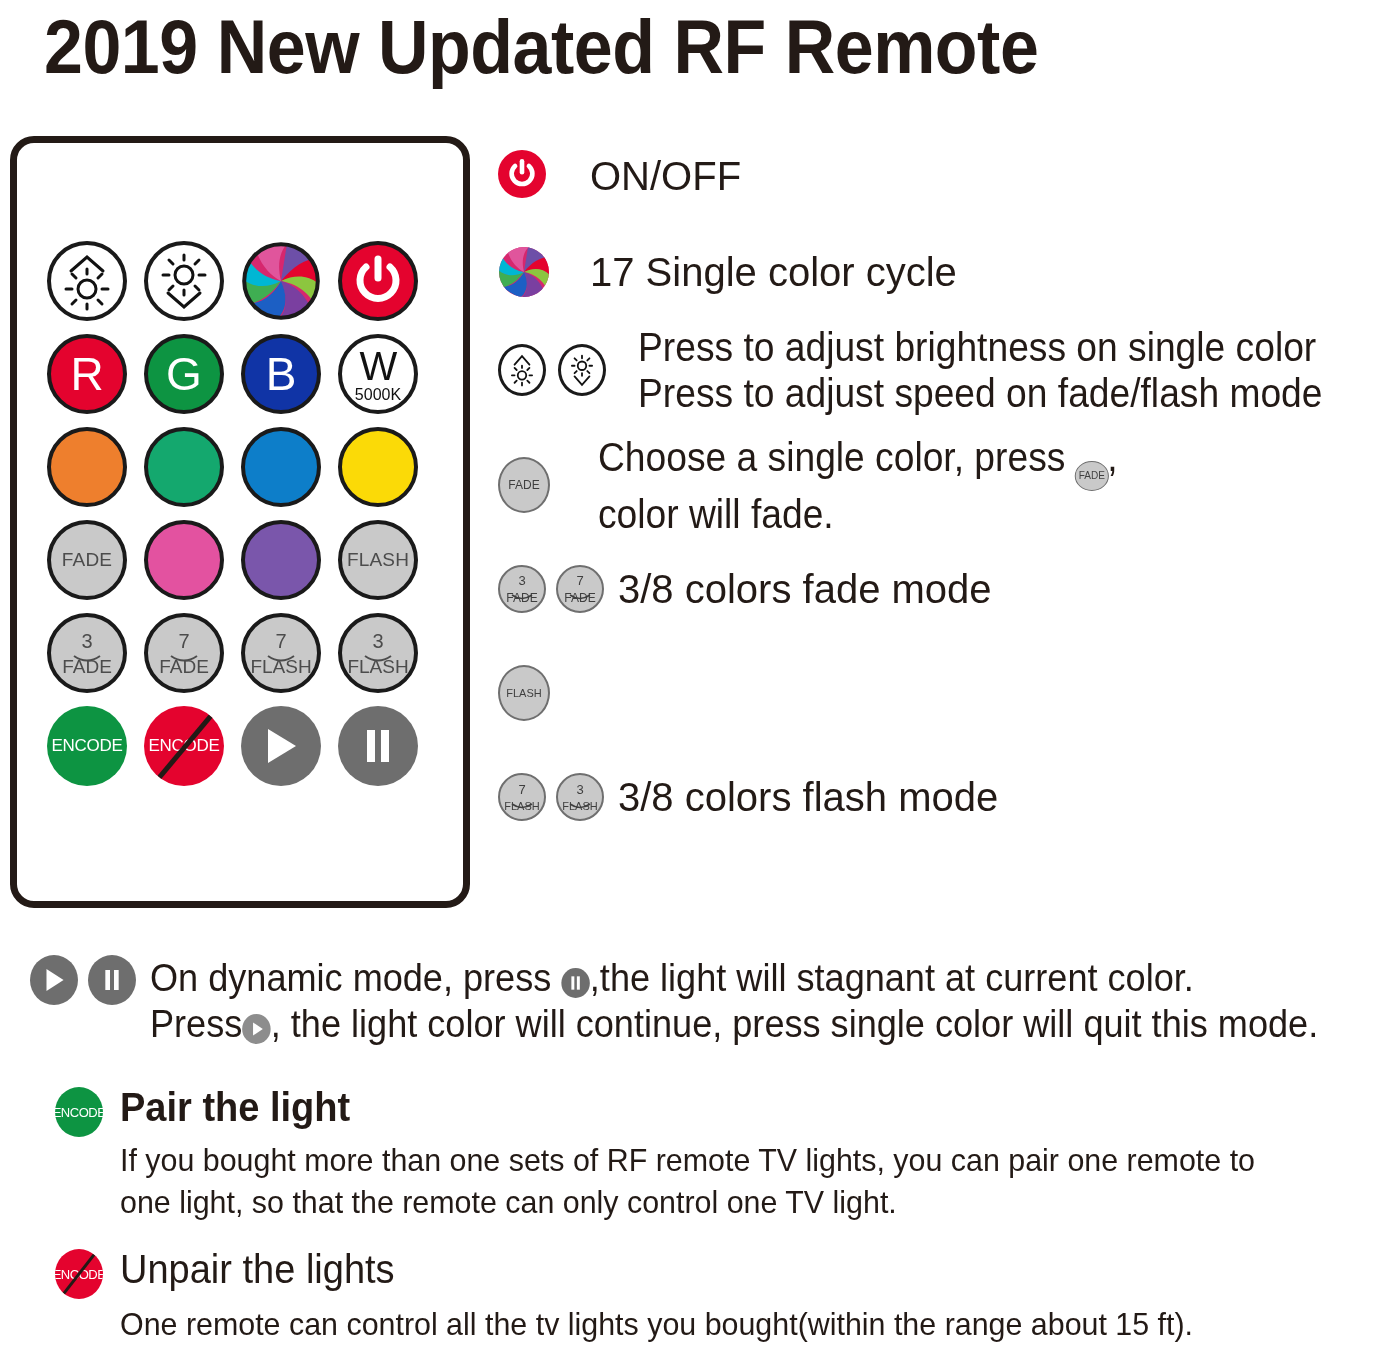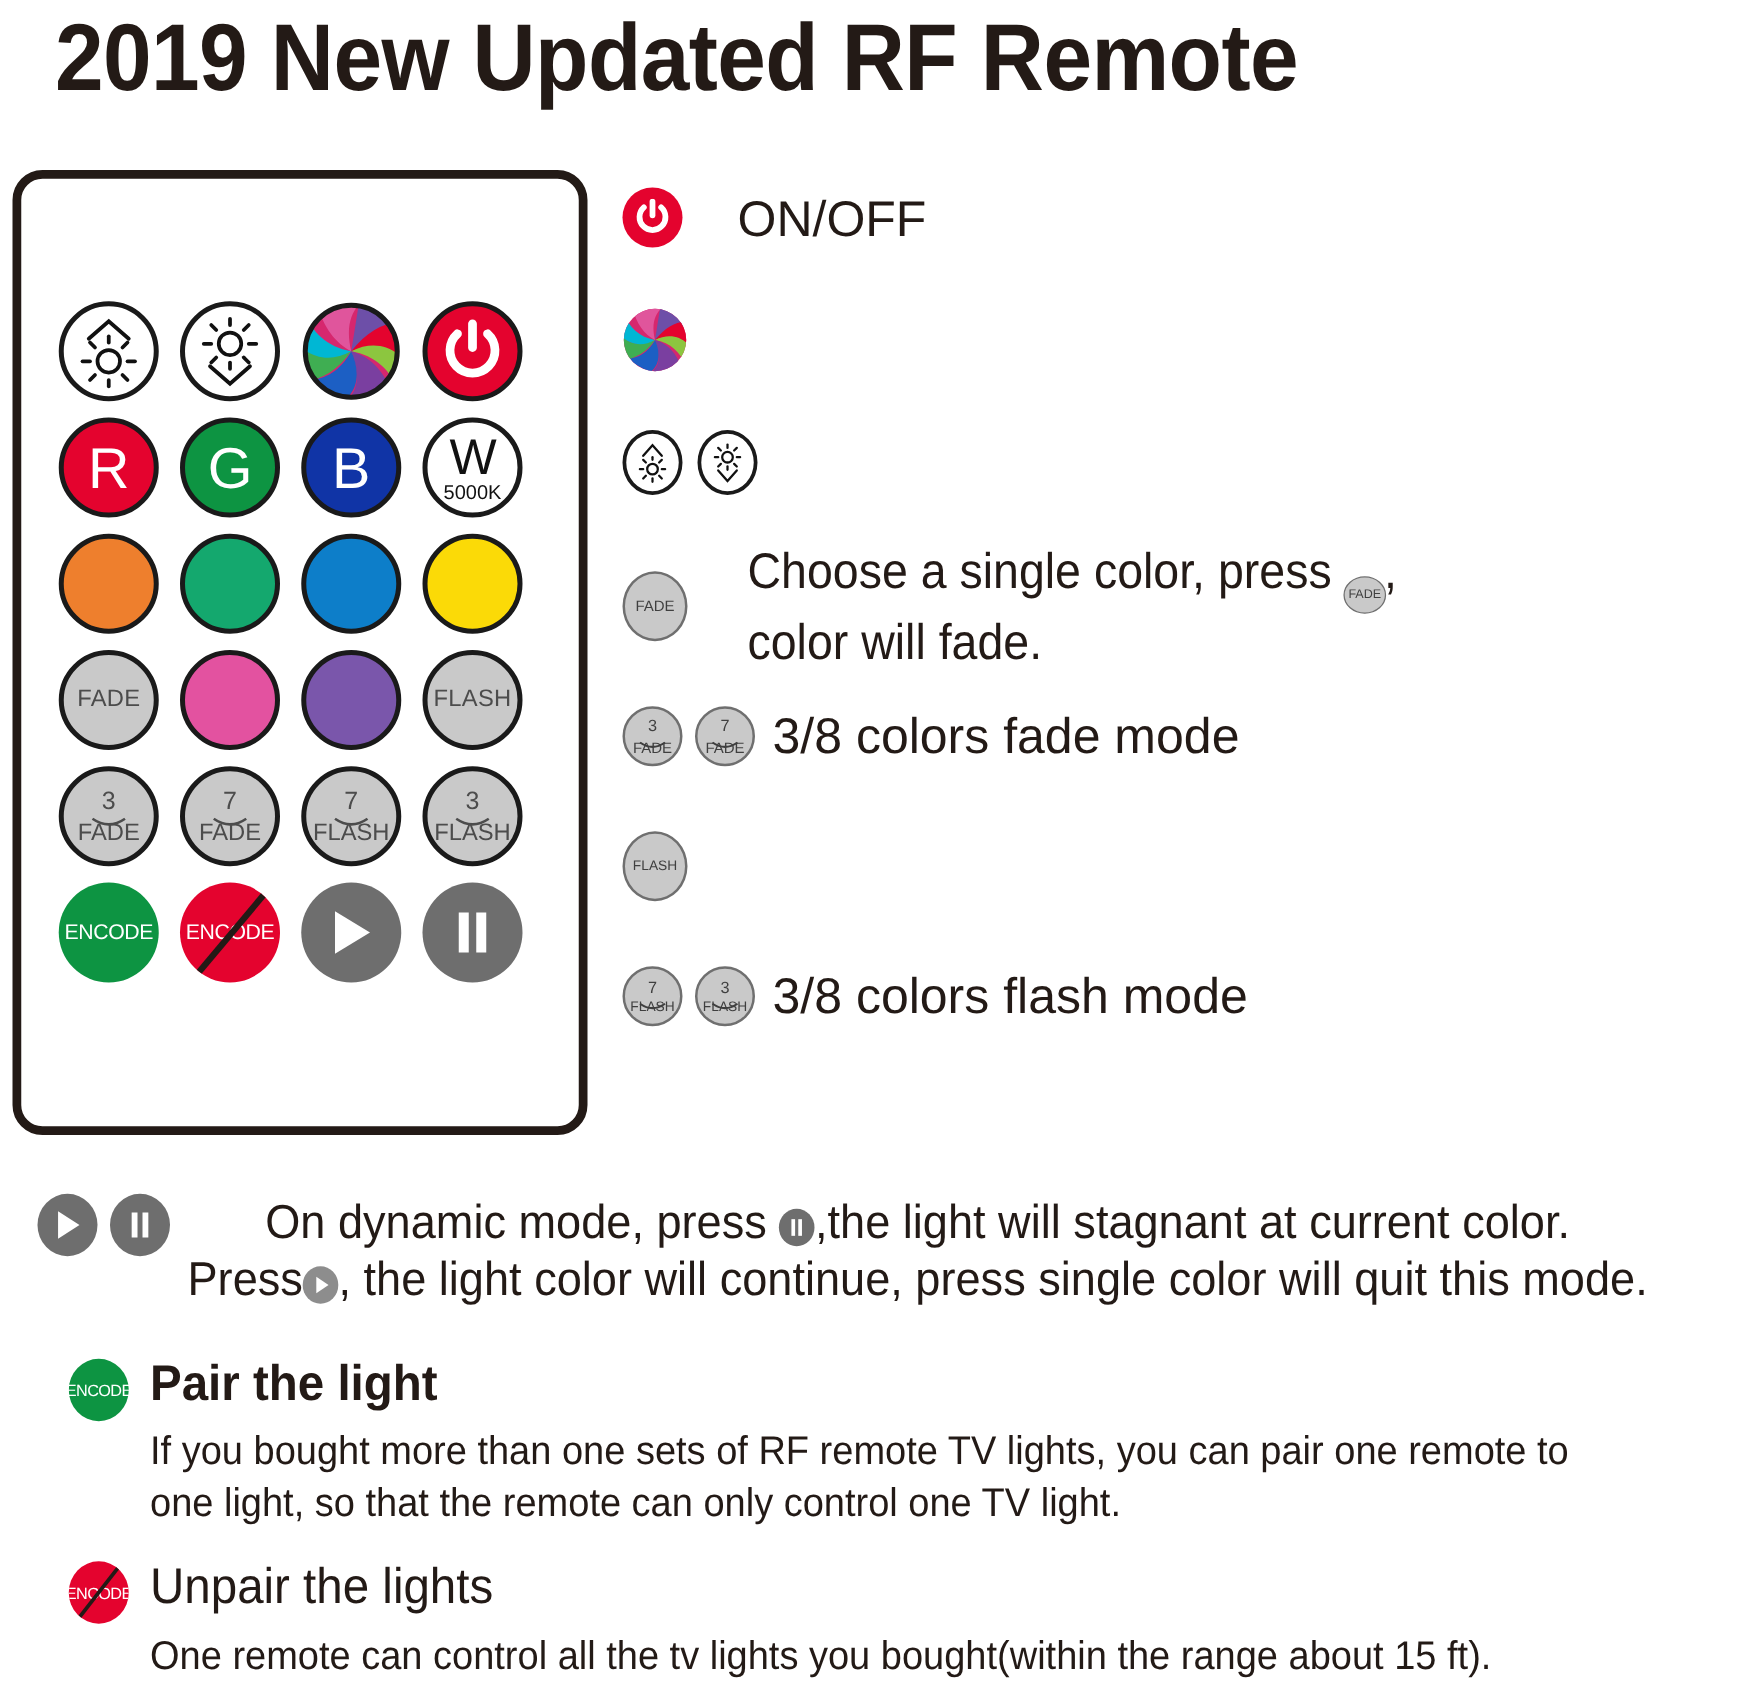--- a/index.html
+++ b/index.html
@@ -117,21 +117,21 @@
   }
   .inl-dark {
     display:inline-block; vertical-align:-7px;
     width:30px;height:30px;border-radius:50%;
     background:#6e6e6e; position:relative;
   }
   .inl-dark.lighter { background:#8d8d8d; }
 
   
   .bottom { position:absolute; left:0; top:955px; width:1400px; }
-  .brow { display:flex; align-items:flex-start;text-align:center; }
+  .brow { display:flex; align-items:flex-start; }
   .bicons { width:150px; display:flex; gap:10px; align-items:center; padding-left:30px; }
   .circ-gray {
     width:48px;height:50px;border-radius:50%;
     background:#6e6e6e;display:flex;align-items:center;justify-content:center;
   }
   .btext {
     font-family:"Liberation Sans Narrow","Liberation Sans", sans-serif;
     font-size:38px; line-height:46px; white-space:nowrap;
     transform: scaleX(0.95); transform-origin:left top;
   }
@@ -373,20 +373,21 @@
             <path d="M50 50 C72 40 92 46 100 58 L100 22 C84 20 66 30 50 50Z" fill="#e4032e"></path>
             <path d="M50 50 C74 54 90 70 96 88 L100 56 C88 44 70 40 50 50Z" fill="#8cc63f"></path>
             <path d="M50 50 C60 74 56 92 44 100 L92 100 C88 76 72 56 50 50Z" fill="#7a3fa0"></path>
             <path d="M50 50 C38 72 20 80 4 78 L42 100 C56 90 60 72 50 50Z" fill="#1c5fc4"></path>
             <path d="M50 50 C28 60 10 56 0 44 L0 80 C18 80 36 70 50 50Z" fill="#3fae52"></path>
             <path d="M50 50 C26 46 10 30 4 12 L0 46 C14 58 32 60 50 50Z" fill="#00b7d4"></path>
             <path d="M50 50 C44 26 50 8 62 0 L16 0 C20 24 34 42 50 50Z" fill="#e0559c"></path>
           </g>
         </svg>
       </div>
+      <div class="ltext txt-big">17 Single color cycle</div>
     </div>
 
     <div class="lrow" style="height:108px;align-items:center">
       <div class="lico" style="width:140px;gap:12px">
         <div class="sm out" style="width:48px;height:52px">
           <svg width="34" height="38" viewBox="0 0 64 64">
             <g stroke="#111" stroke-width="3.4" fill="none" stroke-linecap="round">
               <circle cx="32" cy="42" r="8"></circle>
               <line x1="32" y1="28" x2="32" y2="24"></line>
                 <line x1="32" y1="56" x2="32" y2="61"></line>
@@ -410,20 +411,24 @@
                 <line x1="46" y1="24" x2="51" y2="24"></line>
               <line x1="22" y1="14" x2="18" y2="10"></line>
                 <line x1="42" y1="14" x2="46" y2="10"></line>
               <line x1="22" y1="34" x2="18" y2="38"></line>
                 <line x1="42" y1="34" x2="46" y2="38"></line>
               <polyline points="18,44 32,60 46,44"></polyline>
             </g>
           </svg>
         </div>
       </div>
+      <div>
+        <div class="ltext txt-narrow">Press to adjust brightness on single color</div>
+        <div class="ltext txt-narrow">Press to adjust speed on fade/flash mode</div>
+      </div>
     </div>
 
     <div class="lrow" style="height:122px;align-items:center">
       <div class="lico" style="width:100px">
         <div class="sm gray" style="width:52px;height:56px">
           <span class="slab">FADE</span>
         </div>
       </div>
       <div>
         <div class="ltext txt-narrow" style="white-space:nowrap"><span>Choose a single color, press </span><span class="inl">FADE</span>,</div>

